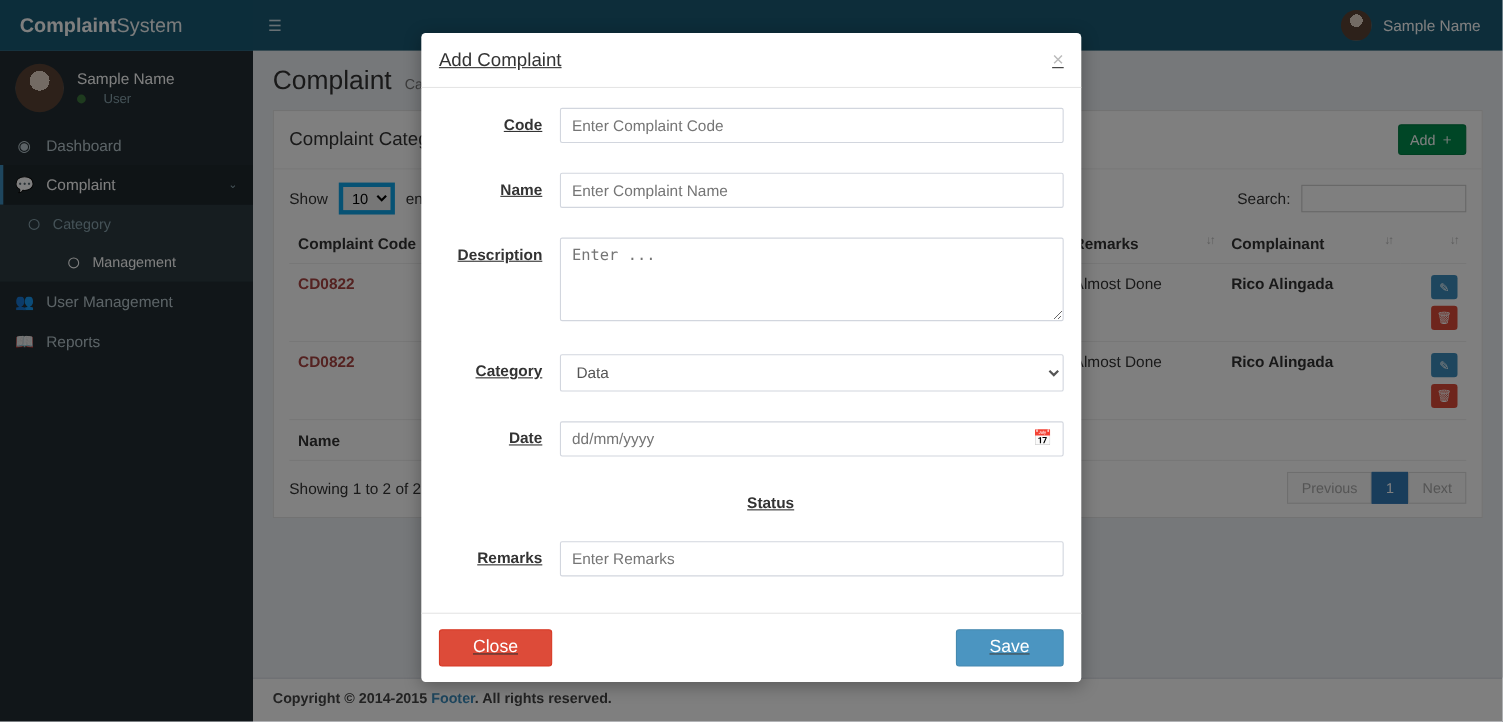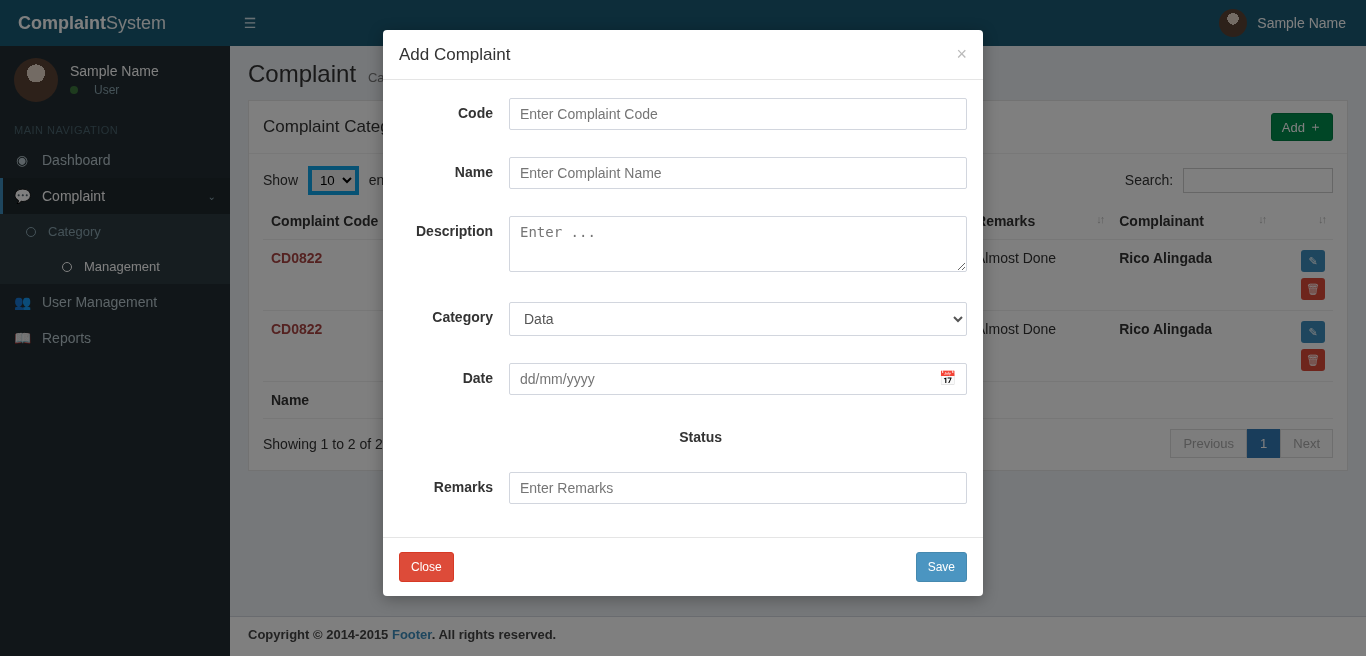--- a/index.html
+++ b/index.html
@@ -63,36 +63,36 @@
   .pagination .pg { border:1px solid #ddd; padding:6px 12px; font-size:13px; color:#555; background:#fff; cursor:pointer;}
   .pagination .pg.active { background:#337ab7; color:#fff; border-color:#337ab7;}
   .pagination .pg.disabled { color:#aaa; background:#fafafa; cursor:default;}
 
   
   .footer { position:absolute; bottom:0; left:230px; right:0; height:40px; background:#fff; border-top:1px solid #d2d6de; padding:10px 18px; font-size:13px; color:#444;}
   .footer a { color:#3c8dbc; text-decoration:none;}
 
   
   .backdrop { position:absolute; top:0; left:0; right:0; bottom:0; background:rgba(0,0,0,0.5); z-index:50;}
-  .modal { position:absolute; top:30px; left:50%; transform:translateX(-50%); width:600px; background:#fff; border-radius:4px; z-index:60; box-shadow:0 3px 15px rgba(0,0,0,0.3);}
+  .modal { position:absolute; top:30px; left:50%; transform:translateX(-50%); width:600px; background:#fff; border-radius:4px; z-index:60; box-shadow:0 3px 15px rgba(0,0,0,0.3);text-decoration:underline;}
   .modal-header { padding:14px 16px; border-bottom:1px solid #e5e5e5; display:flex; align-items:center;}
   .modal-title { font-size:17px; color:#333; }
   .modal-close { margin-left:auto; color:#bbb; font-size:18px; cursor:pointer; }
   .modal-body { padding:18px 16px 6px; }
   .form-row { display:flex; align-items:flex-start; margin-bottom:27px;justify-content:center; }
   .form-label { width:110px; text-align:right; padding-right:16px; padding-top:7px; font-weight:700; color:#333; font-size:14px;}
   .form-control { flex:1; }
   .form-control input, .form-control select, .form-control textarea {
     width:100%; border:1px solid #d2d6de; padding:7px 10px; font-size:14px; color:#555; border-radius:2px; background:#fff;
   }
-  .form-control textarea { height:56px; resize:both; }
+  .form-control textarea { height:76px; resize:both; }
   .date-wrap { position:relative; }
   .date-wrap .cal { position:absolute; right:10px; top:7px; color:#333; font-size:14px;}
   .modal-footer { padding:14px 16px; border-top:1px solid #e5e5e5; display:flex; }
-  .btn { padding:7px 11px; border-radius:3px; border:1px solid transparent; cursor:pointer; font-size:12px;}
+  .btn { padding:7px 30px; border-radius:3px; border:1px solid transparent; cursor:pointer; font-size:16px;}
   .btn-danger { background:#dd4b39; color:#fff; border-color:#d73925;}
   .btn-info { background:#3c8dbc; color:#fff; border-color:#367fa9; margin-left:auto; opacity:0.92;}
 </style>
 </head>
 <body>
 
 <div class="top-header">
   <div class="logo-box">
     <span class="bold">Complaint</span>
       <span class="light">System</span>
@@ -108,21 +108,20 @@
   <div class="user-panel">
     <div class="avatar-lg"></div>
     <div class="user-info">
       <div class="name">Sample Name</div>
       <div class="role">
           <span class="role-dot"></span>
           <span>User</span>
         </div>
     </div>
   </div>
-  <div class="nav-header">MAIN NAVIGATION</div>
   <div class="nav-item">
     <span class="nav-icon">◉</span>
     <span>Dashboard</span>
   </div>
   <div class="nav-item active">
     <span class="nav-icon">💬</span>
     <span>Complaint</span>
     <span class="chev">⌄</span>
   </div>
   <div class="nav-sub">

